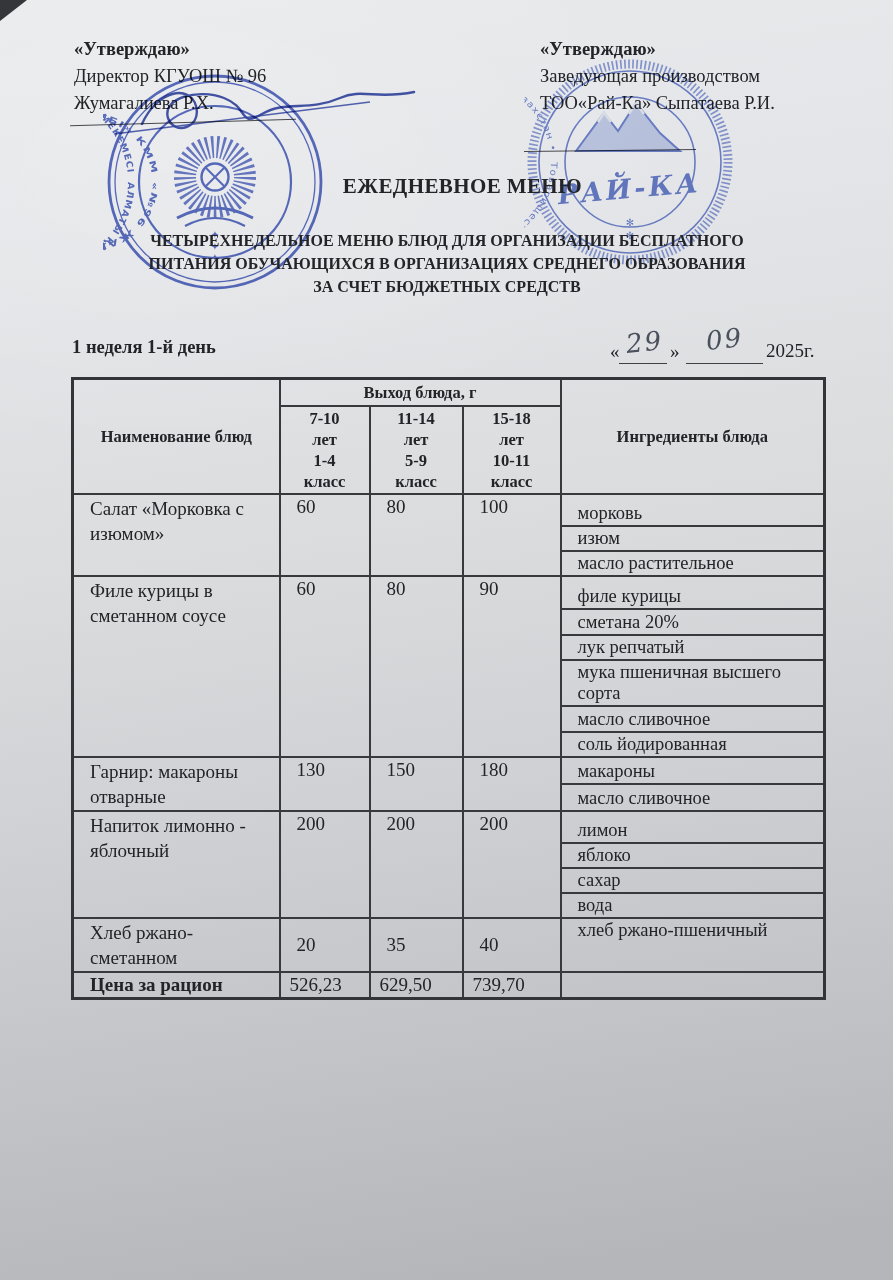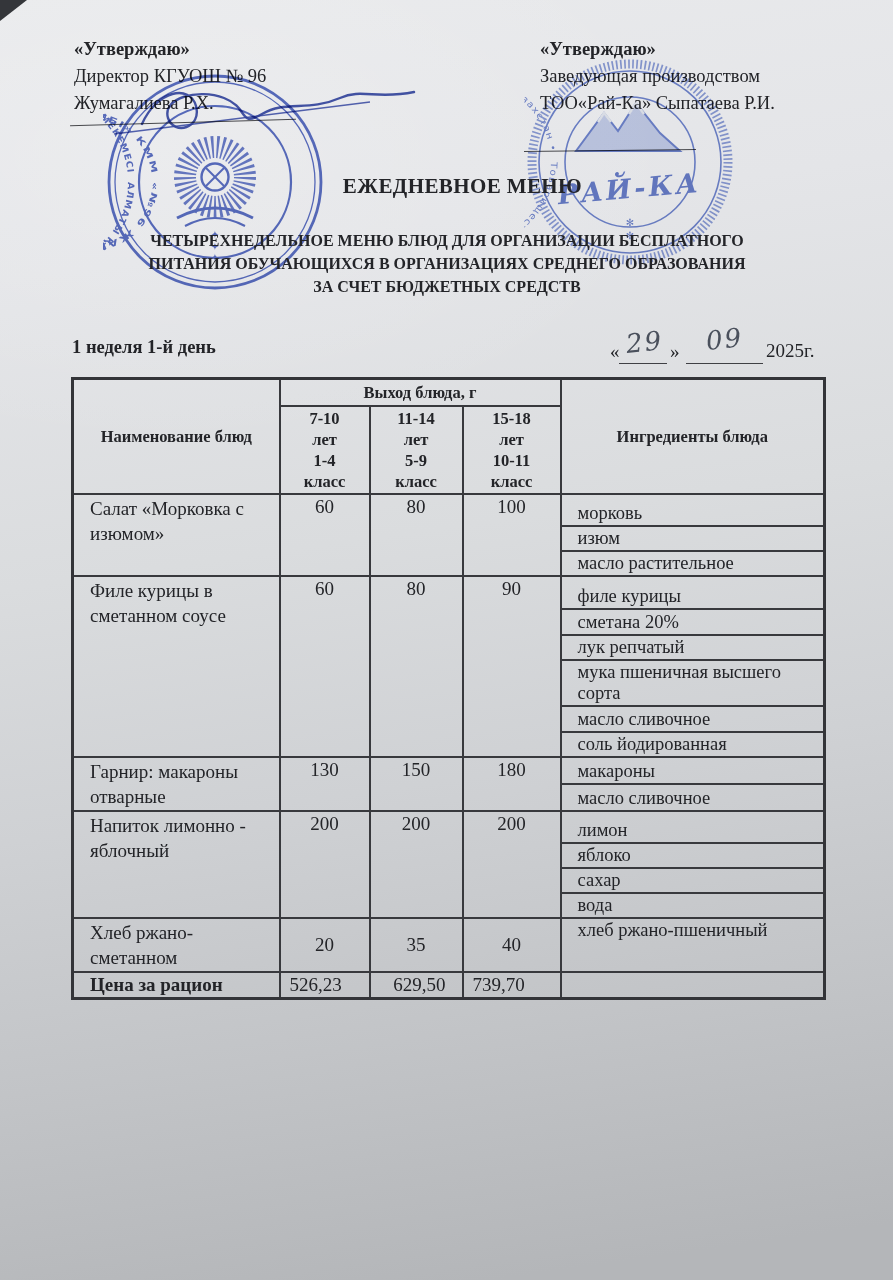--- a/index.html
+++ b/index.html
@@ -18,21 +18,21 @@
   .doc-sub{left:57px;width:780px;top:229px;text-align:center;font-weight:bold;font-size:16px;line-height:23px;}
   .week{left:72px;top:337px;font-weight:bold;font-size:18.5px;}
   .datebit{font-size:19px;}
   .hand{font-family:"DejaVu Serif",serif;font-style:italic;font-size:26px;color:#4a505c;transform:rotate(-6deg);letter-spacing:2px;}
   .hline{border-top:1.7px solid #3f4044;height:0;}
   table.menu{position:absolute;left:71px;top:377px;width:752px;border-collapse:collapse;font-size:19px;table-layout:fixed;}
   table.menu th,table.menu td{border:2px solid #38393d;padding:1px 16px;overflow:hidden;}
   table.menu{border:3px solid #333438;}
   th.h{font-weight:bold;font-size:16.5px;text-align:center;vertical-align:middle;line-height:21px;}
   td.dish{vertical-align:top;text-align:left;padding:3px 4px 2px 7px;white-space:pre-line;line-height:25px;}
-  td.val{vertical-align:top;text-align:center;padding-top:3px;}
+  td.val{vertical-align:top;text-align:left;padding-top:3px;}
   td.vmid{vertical-align:middle;padding-top:0;}
   td.ing{vertical-align:bottom;text-align:left;padding:2px 6px 3px 9px;font-size:18.5px;}
   td.ingtop{vertical-align:top;padding-top:4px;}
   td.price{font-weight:bold;padding-left:7px;margin-left:32px;}
   .stamp{mix-blend-mode:multiply;opacity:.84;}
   .scrib{mix-blend-mode:multiply;}
 </style>
 </head>
 <body>
 
@@ -230,19 +230,19 @@
 сметанном</td>
       <td class="val vmid">20</td>
       <td class="val vmid">35</td>
       <td class="val vmid">40</td>
       <td class="ing ingtop">хлеб ржано-пшеничный</td>
     </tr>
 
     <tr style="height:26px">
       <td class="price">Цена за рацион</td>
       <td class="val" style="text-align:left;padding-left:9px;">526,23</td>
-      <td class="val" style="text-align:right;padding-left:9px;">629,50</td>
+      <td class="val" style="text-align:left;padding-left:9px;">629,50</td>
       <td class="val" style="text-align:left;padding-left:9px;">739,70</td>
       <td class="ing"></td>
     </tr>
   </tbody>
     </table>
 </div>
 
 </body></html>

